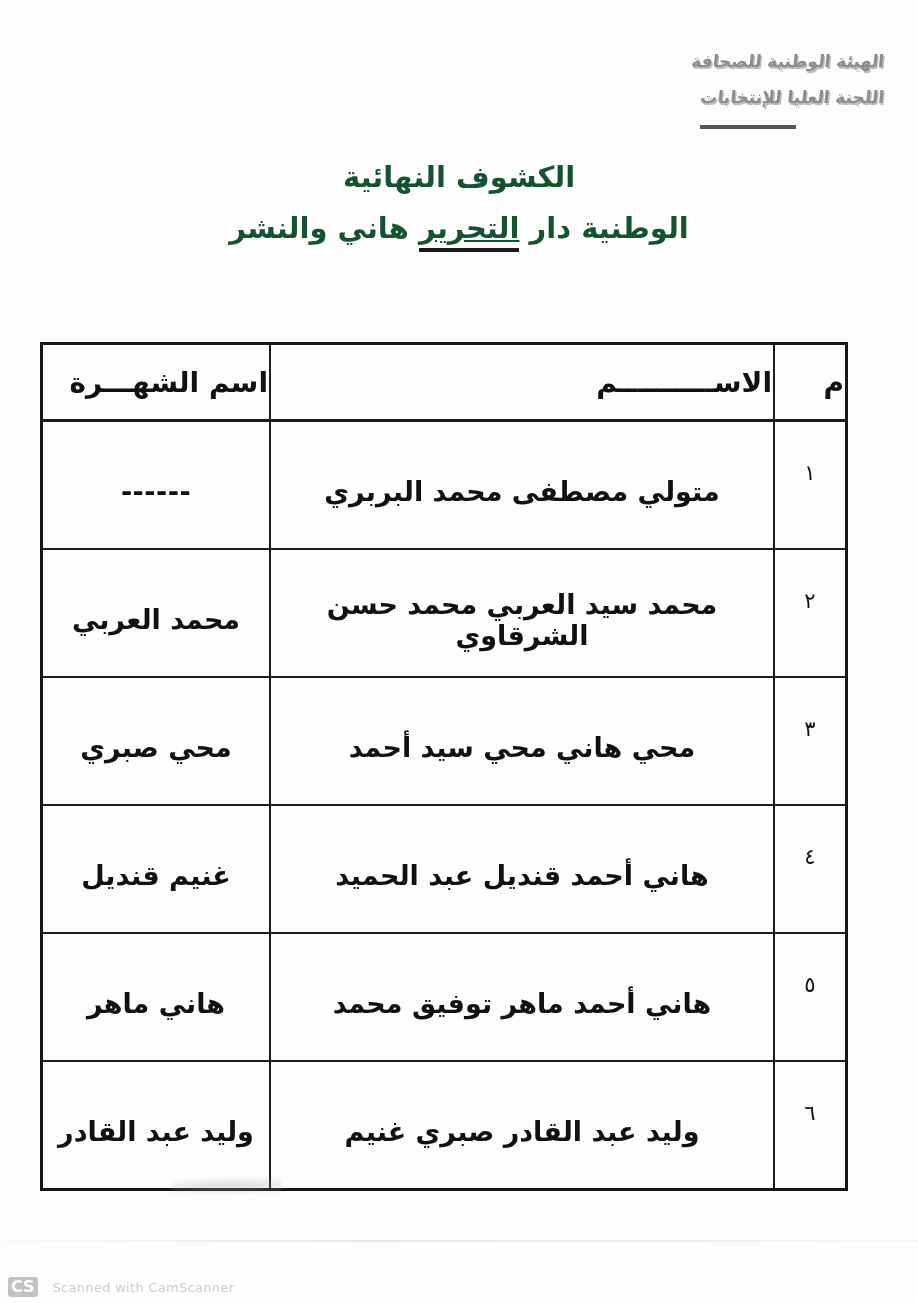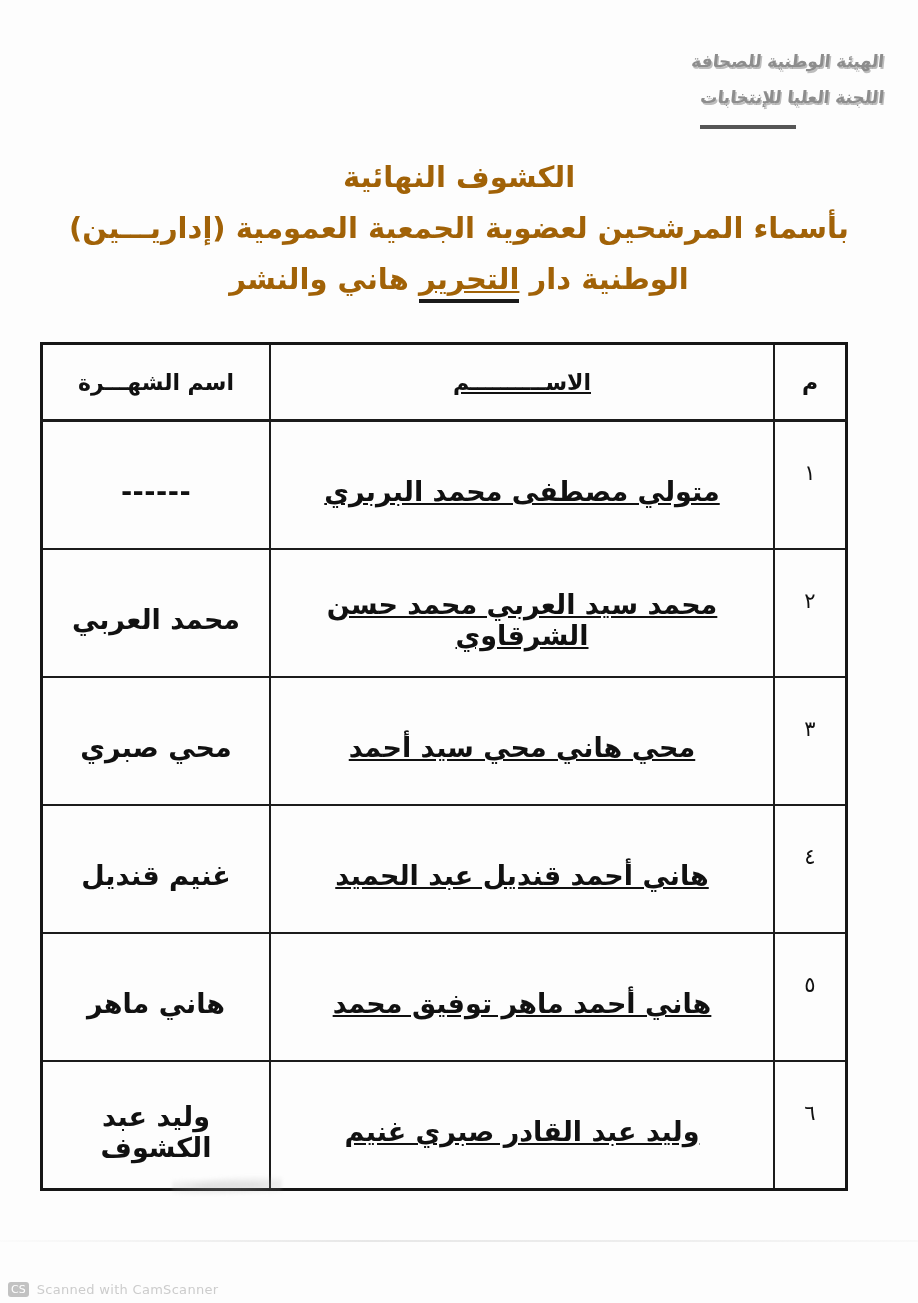--- a/index.html
+++ b/index.html
@@ -38,21 +38,21 @@
   }
 
   
   .titles {
     position: absolute;
     top: 163px;
     left: 0;
     width: 918px;
     text-align: center;
     direction: rtl;
-    color: #a16207;
+    color: #14532d;
   }
   .title-line {
     font-size: 29px;
     font-weight: bold;
     line-height: 1.0;
     margin: 0 0 22px 0;
     letter-spacing: 0.5px;
   }
   .underlined-word {
     border-bottom: 4px solid #1a1a1a;
@@ -75,27 +75,28 @@
   }
   table.candidates th, table.candidates td {
     border: 2px solid #1c1c1c;
     text-align: center;
     vertical-align: middle;
     color: #111;
     overflow: hidden;
   }
   table.candidates { border: 3px solid #161616; }
   th.col-index, td.col-index { width: 68px; }
-  th.col-name,  td.col-name  { width: 500px; text-decoration: underline; }
+  th.col-name,  td.col-name  { width: 500px; }
   th.col-nick,  td.col-nick  { width: 224px; }
   table.candidates thead th {
     height: 72px;
-    font-size: 22px;
+    font-size: 28px;
     font-weight: bold;
     border-bottom-width: 3px;
+    text-align: right;
   }
   table.candidates tbody td { height: 99px; }
   td.col-index {
     font-size: 21px;
     font-weight: normal;
     color: #3d3d3d;
     padding-bottom: 26px;
   }
   td.col-name, td.col-nick {
     font-size: 27px;
@@ -132,47 +133,46 @@
     left: 8px;
     bottom: 6px;
     display: flex;
     align-items: center;
     direction: ltr;
   }
   .cs-badge {
     display: inline-block;
     background: #c2c2c2;
     color: #ffffff;
-    font-size: 11px;
-    font-weight: normal;
+    font-size: 16px;
+    font-weight: bold;
     border-radius: 3px;
     padding: 2px 3px;
     line-height: 1;
   }
   .cs-text {
-    margin-left: 8px;
+    margin-left: 15px;
     color: #cccccc;
     font-size: 13px;
     letter-spacing: 0.3px;
   }
 </style>
 </head>
 <body>
 
 <div class="page">
 
   <div class="letterhead">
     <div class="lh-line">الهيئة الوطنية للصحافة</div>
     <div class="lh-line">اللجنة العليا للإنتخابات</div>
     <div class="lh-rule"></div>
   </div>
 
   <div class="titles">
     <div class="title-line">الكشوف النهائية</div>
-    <div class="title-line">بأسماء المرشحين لعضوية الجمعية العمومية (إداريـــين)</div>
     <div class="title-line"><span>الوطنية دار </span><span class="underlined-word">التحرير</span><span> هاني والنشر</span></div>
   </div>
 
   <div class="table-wrap">
     <table class="candidates">
       <thead>
         <tr>
           <th class="col-index">م</th>
           <th class="col-name">الاســــــــــم</th>
           <th class="col-nick">اسم الشهـــرة</th>
@@ -205,21 +205,21 @@
 
   <tr>
     <td class="col-index">٥</td>
     <td class="col-name">هاني أحمد ماهر توفيق محمد</td>
     <td class="col-nick">هاني ماهر</td>
   </tr>
 
   <tr>
     <td class="col-index">٦</td>
     <td class="col-name">وليد عبد القادر صبري غنيم</td>
-    <td class="col-nick">وليد عبد الكشوف</td>
+    <td class="col-nick">وليد عبد القادر</td>
   </tr>
 </tbody>
     </table>
   </div>
 
   <div class="artifact-smudge"></div>
   <div class="artifact-line"></div>
 
   <div class="camscanner">
     <span class="cs-badge">CS</span>

